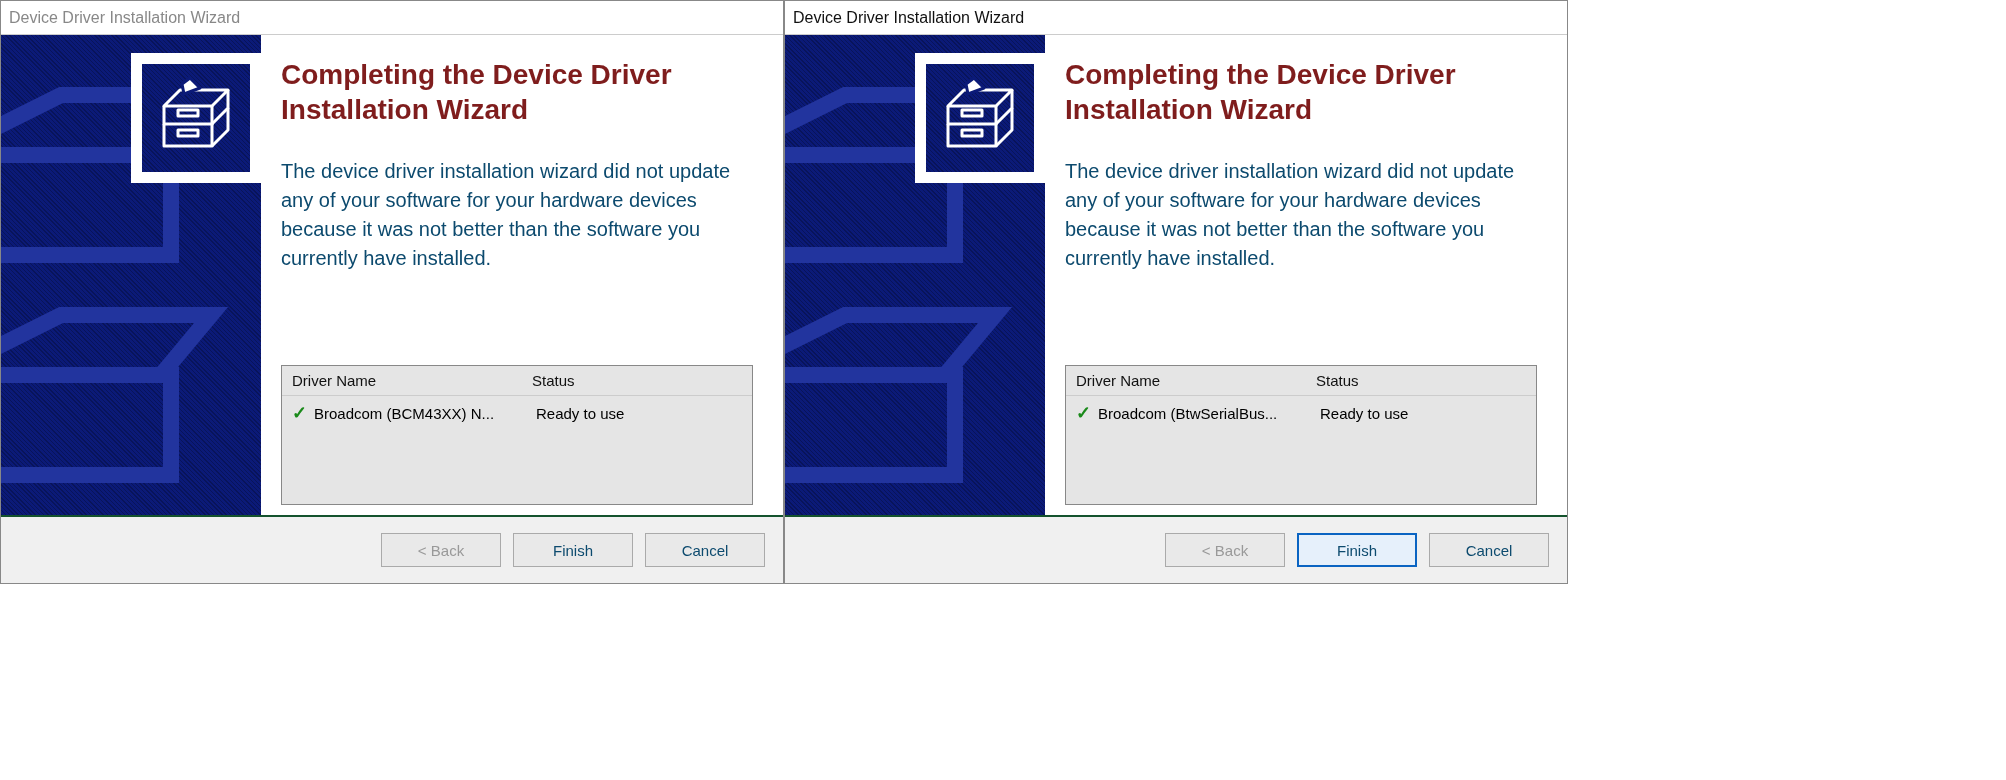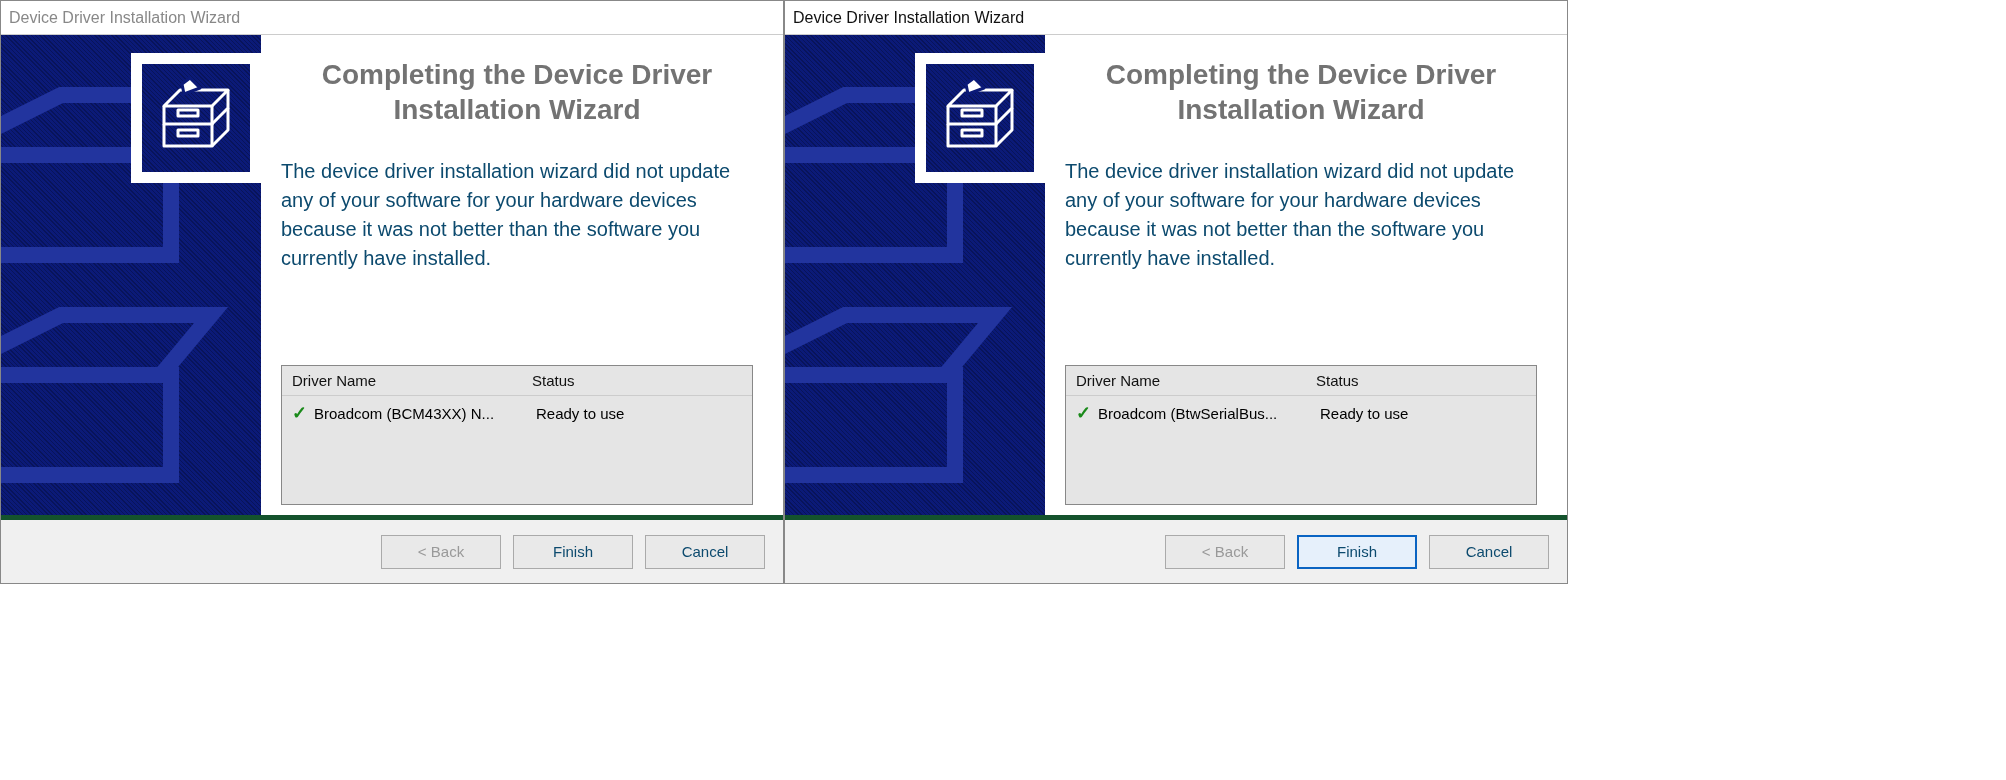--- a/index.html
+++ b/index.html
@@ -69,25 +69,24 @@
   }
   .content {
     flex: 1;
     padding: 22px 30px 10px 20px;
     display:flex;
     flex-direction:column;
   }
   .heading {
     font-size: 28px;
     font-weight: 700;
-    color: #737373;
+    color: #7f1d1d;
     line-height: 1.25;
     margin: 0 0 30px 0;
     font-family: "Segoe UI", Tahoma, sans-serif;
-    text-align: center;
   }
   .body-text {
     font-size: 20px;
     color: #0c4a6e;
     line-height: 1.45;
     max-width: 470px;
   }
   .driver-table {
     margin-top: auto;
     border: 1px solid #888;
@@ -116,21 +115,21 @@
     font-weight: bold;
     margin-right: 4px;
     display:inline-block;
     width:18px;
   }
   .dt-row .name { width: 222px; white-space:nowrap; overflow:hidden; text-overflow:ellipsis;}
   .dt-row .status { flex:1; }
   .button-row {
     height: 68px;
     background: #f0f0f0;
-    border-top: 5px solid #14532d;
+    border-top: 2px solid #14532d;
     display:flex;
     align-items:center;
     justify-content:flex-end;
     gap: 12px;
     padding: 0 18px;
   }
   .btn {
     width: 120px;
     height: 34px;
     border: 1px solid #aaa;

